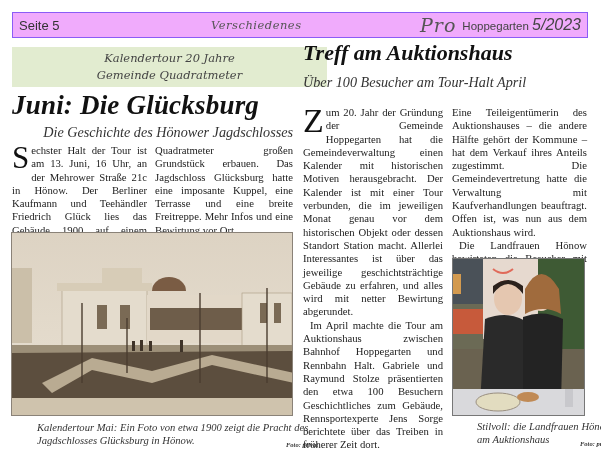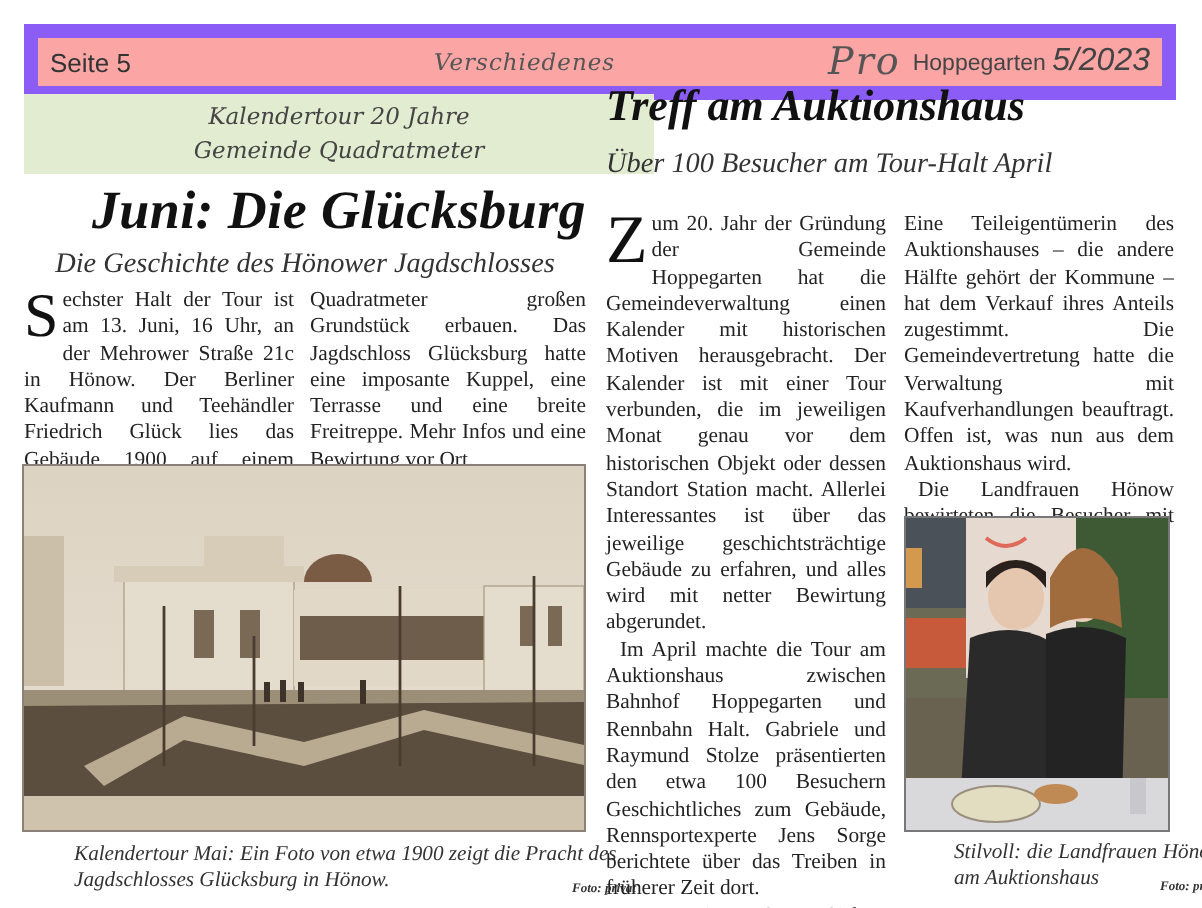--- a/index.html
+++ b/index.html
@@ -1,39 +1,39 @@
 <!DOCTYPE html>
 <html><head>
 <meta charset="utf-8">
 <style>
   * { box-sizing: border-box; margin: 0; padding: 0; }
   html, body { width: 601px; height: 454px; background: #ffffff; overflow: hidden; }
   body { position: relative; font-family: "Liberation Serif", serif; color: #1a1a1a; }
 
   .header-bar {
     position: absolute; left: 12px; top: 12px; width: 576px; height: 23px;
-    background: #fca5a5; border: 7px solid #8b5cf6;
+    background: #f0abfc; border: 1px solid #8b5cf6;
     display: flex; align-items: center; padding: 12px 6px;
   }
   .hdr-page { font-family: "Liberation Sans", sans-serif; font-size: 13px; color: #333; width: 180px; }
   .hdr-section { font-family: "DejaVu Serif", serif; font-style: italic; font-size: 11.5px; color: #555; letter-spacing: 0.5px; flex: 1; text-align: left; padding-left: 12px; }
   .hdr-logo { font-family: "DejaVu Serif", serif; font-style: italic; font-size: 19px; color: #555; margin-right: 6px; letter-spacing: 1px; }
   .hdr-issue { font-family: "Liberation Sans", sans-serif; font-size: 11.5px; color: #444; }
   .hdr-issue .num { font-style: italic; font-size: 16px; }
 
   .kicker-box {
     position: absolute; left: 12px; top: 47px; width: 315px; height: 40px;
     background: #e2ecd0; text-align: center;
     font-family: "DejaVu Serif", serif; font-style: italic; font-size: 11.5px; color: #444;
     line-height: 17px; padding-top: 3px;
   }
 
-  .left-title { position: absolute; left: 12px; top: 90px; width: 281px; text-align: right;
+  .left-title { position: absolute; left: 12px; top: 90px; width: 281px; text-align: left;
     font-size: 27px; font-weight: bold; font-style: italic; color: #111; letter-spacing: 0.2px; }
-  .left-sub { position: absolute; left: 12px; top: 124px; width: 281px; text-align: center;
+  .left-sub { position: absolute; left: 12px; top: 124px; width: 281px; text-align: right;
     font-size: 14.2px; font-style: italic; color: #333; }
 
   .col { position: absolute; font-size: 10.7px; line-height: 13.3px; text-align: justify; color: #222; }
   .col p { text-indent: 0; }
   .col p.ind { text-indent: 7px; }
   .dropcap { float: left; font-size: 31px; line-height: 26px; margin-right: 2px; margin-top: 1px; color: #111; }
 
   .photo-left { position: absolute; left: 11px; top: 232px; width: 282px; height: 184px;
     border: 1px solid #8a8278; overflow: hidden; background: #d9cfbf; }
   .photo-right { position: absolute; left: 452px; top: 258px; width: 133px; height: 158px;

